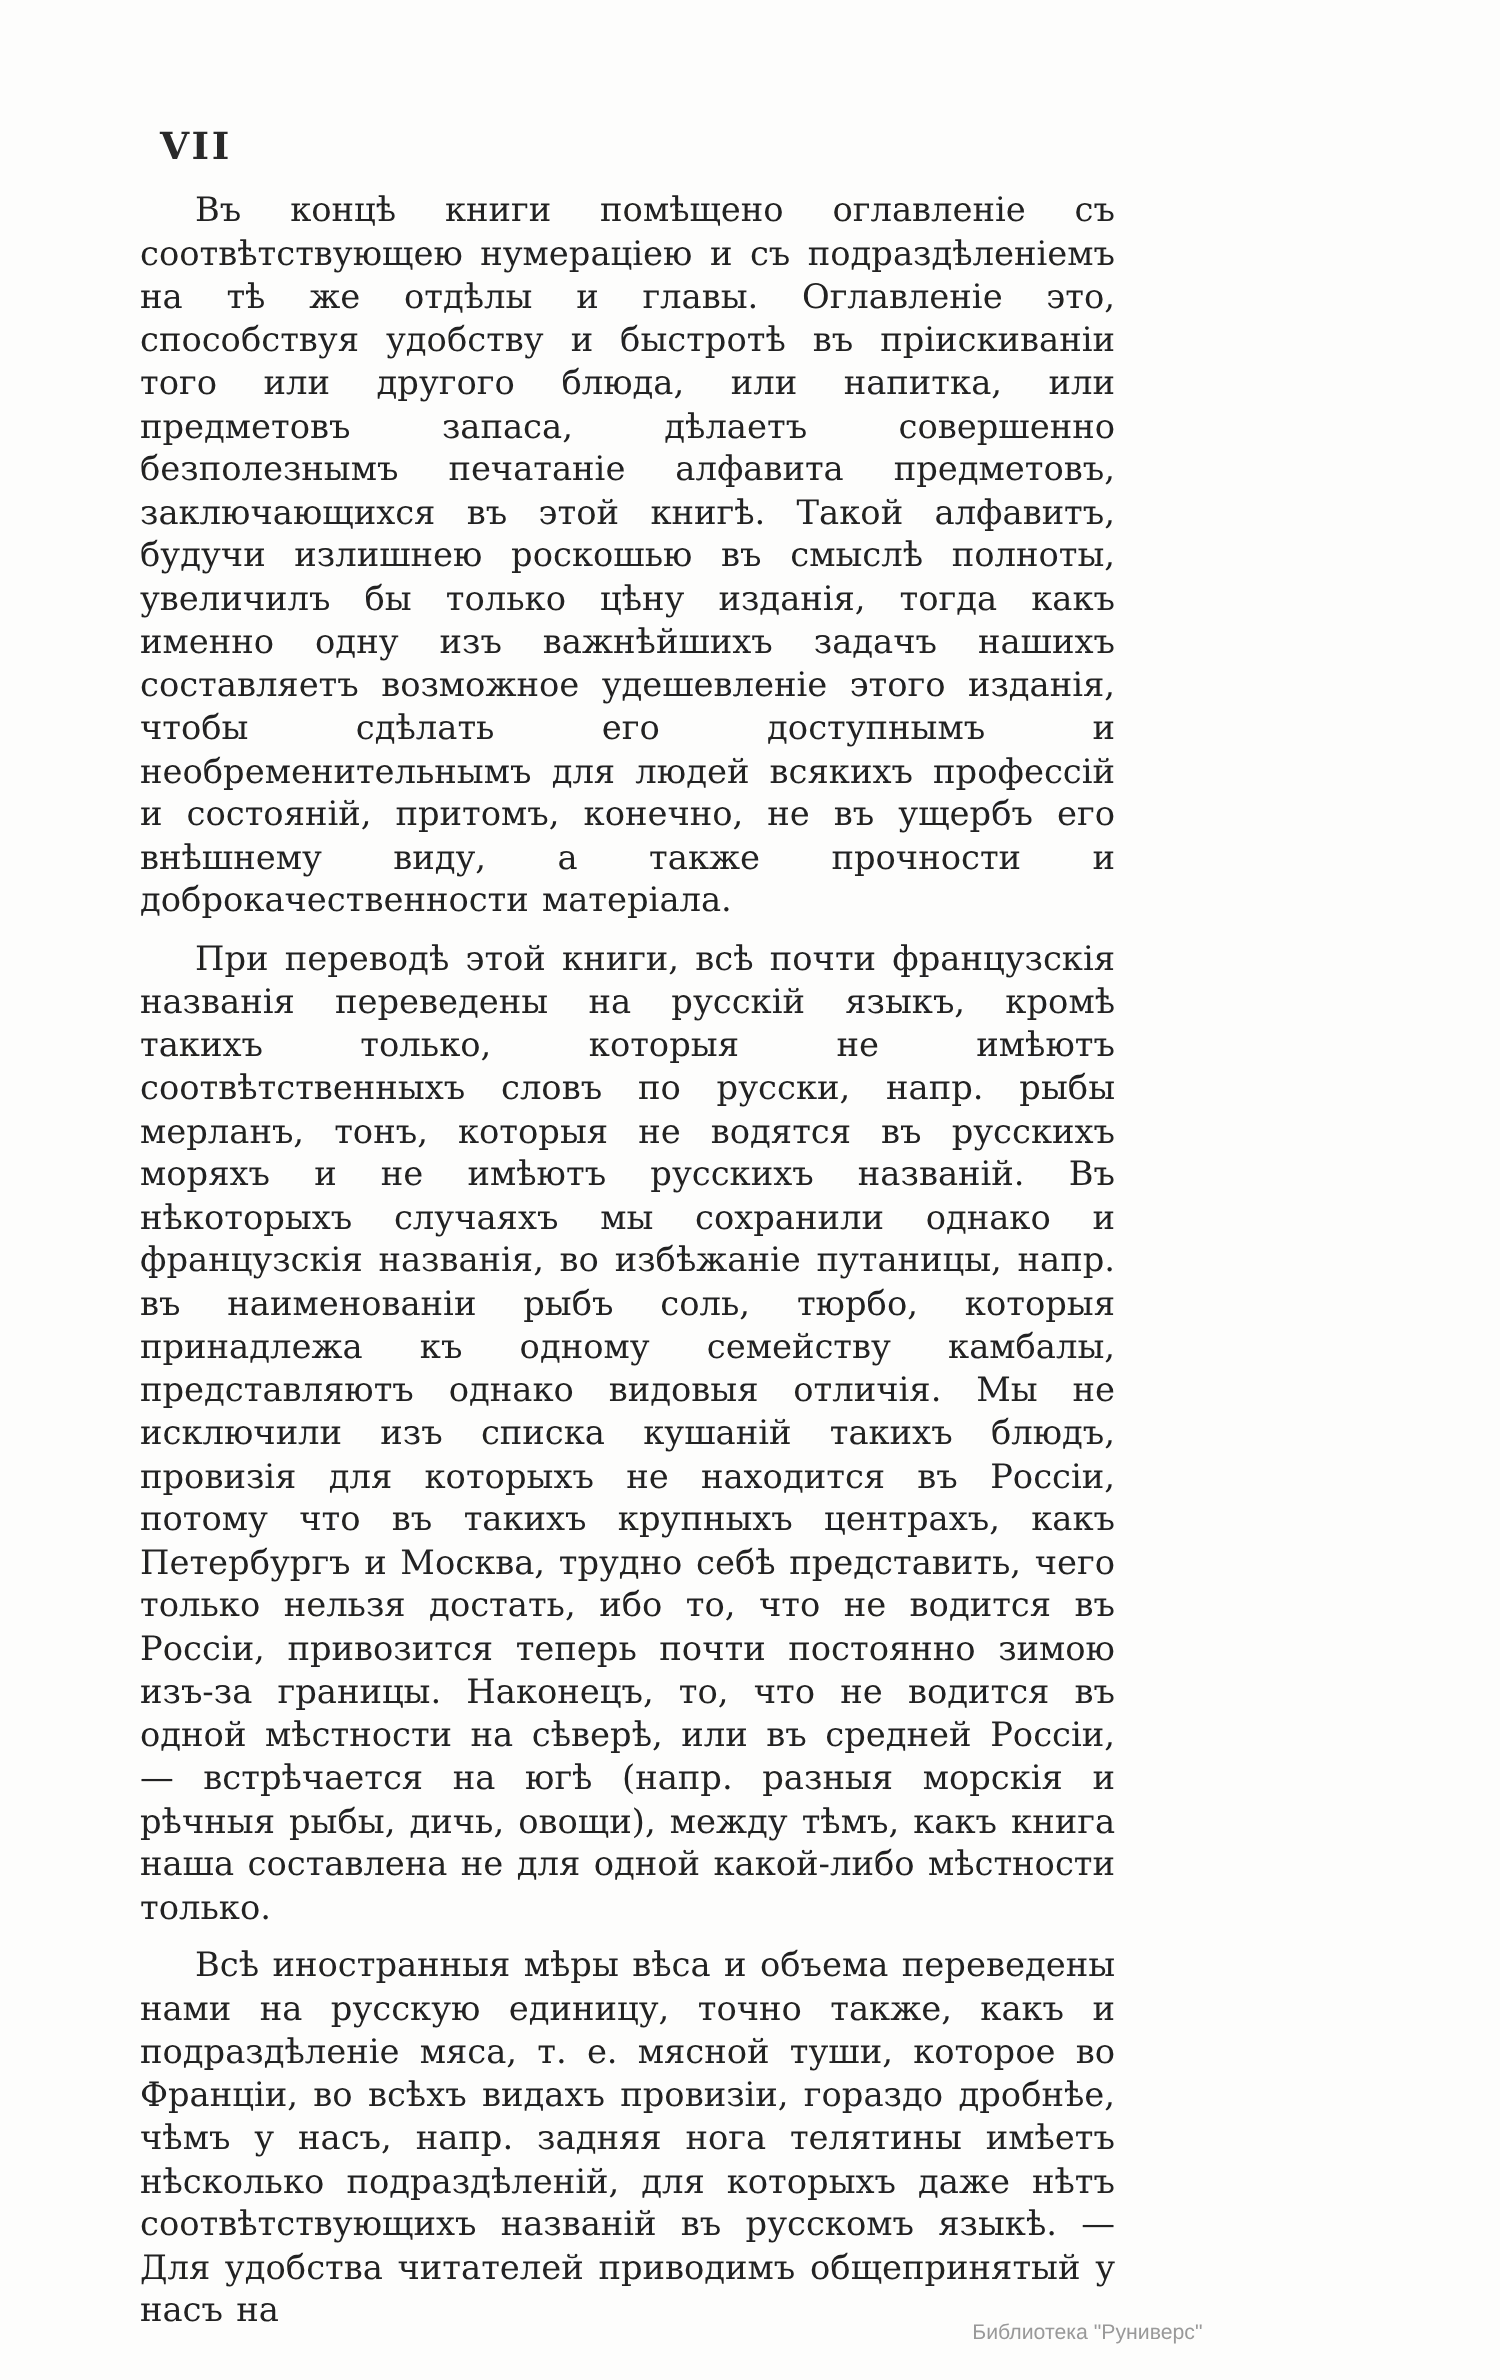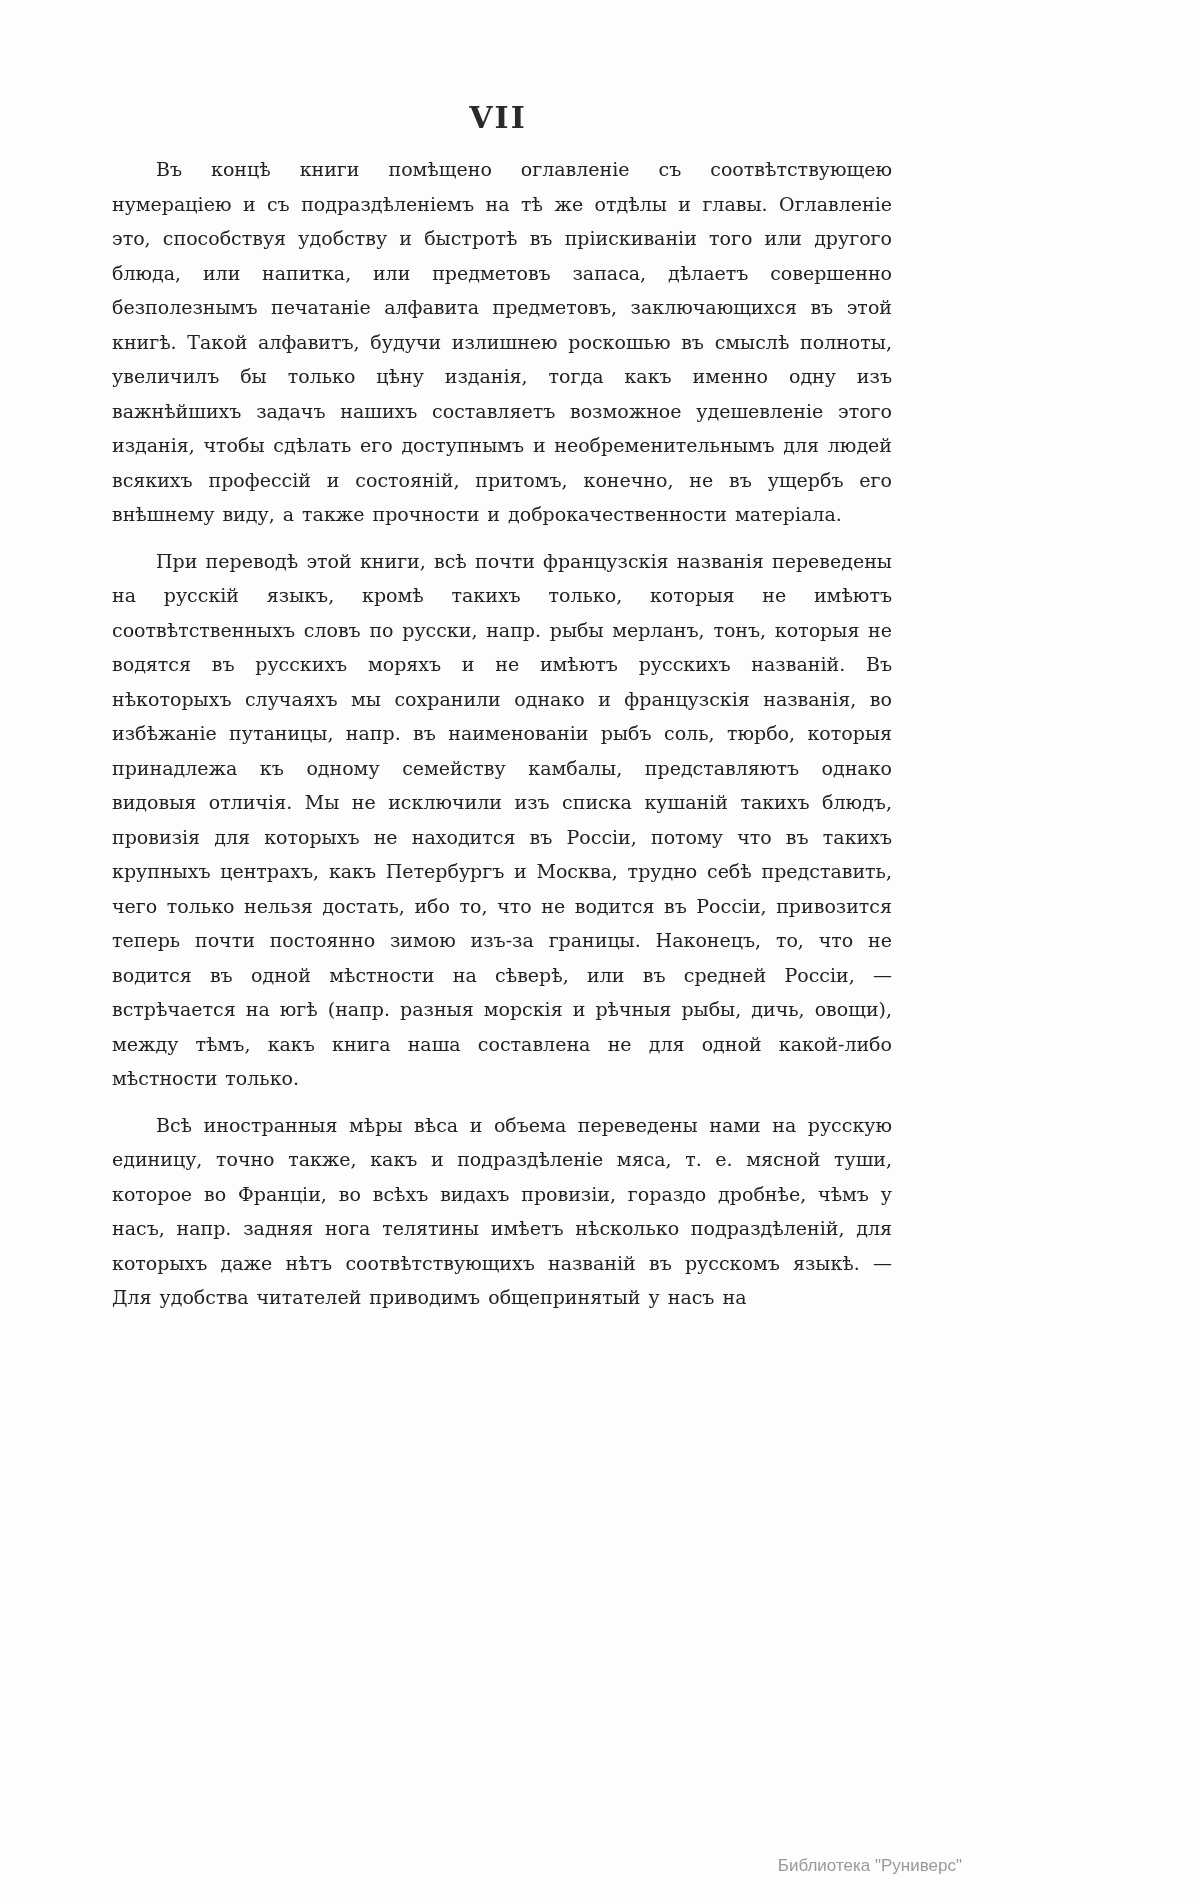--- a/index.html
+++ b/index.html
@@ -15,38 +15,38 @@
     font-family: "DejaVu Serif", serif;
   }
   .page {
     position: absolute;
     inset: 0;
     background: #fdfdfc;
   }
   .page-number {
     position: absolute;
     top: 100px;
-    left: 108px;
+    left: 128px;
     width: 780px;
-    text-align: center;
+    text-align: left;
     font-size: 30px;
     font-weight: bold;
     letter-spacing: 2px;
     color: #2a2a2a;
   }
   .text-block {
     position: absolute;
     top: 152px;
     left: 112px;
     width: 780px;
     color: #222222;
   }
   .text-block p {
     margin: 0 0 12px 0;
-    font-size: 19px;
+    font-size: 27px;
     line-height: 34.5px;
     text-align: justify;
     text-indent: 44px;
     word-spacing: 2px;
   }
   .watermark {
     position: absolute;
     right: 238px;
     bottom: 28px;
     font-family: "Liberation Sans", sans-serif;

